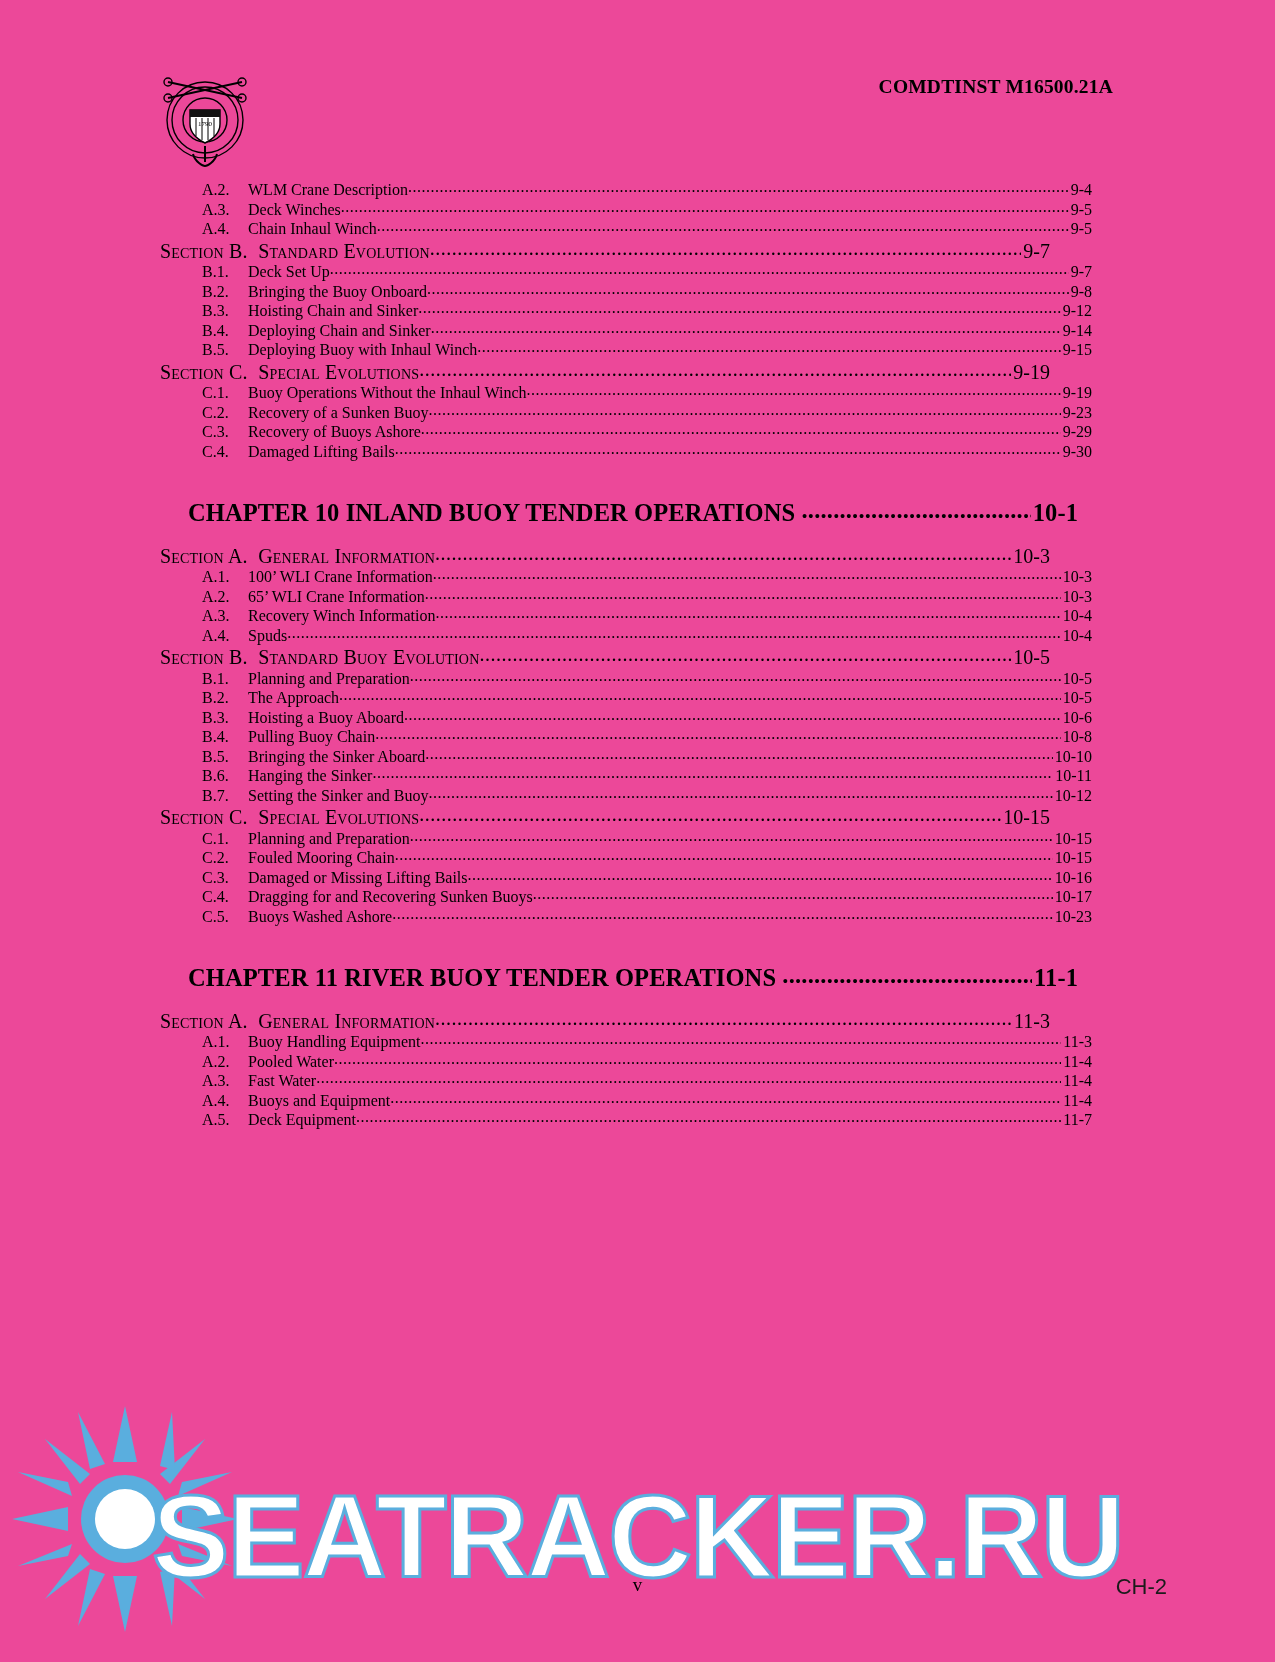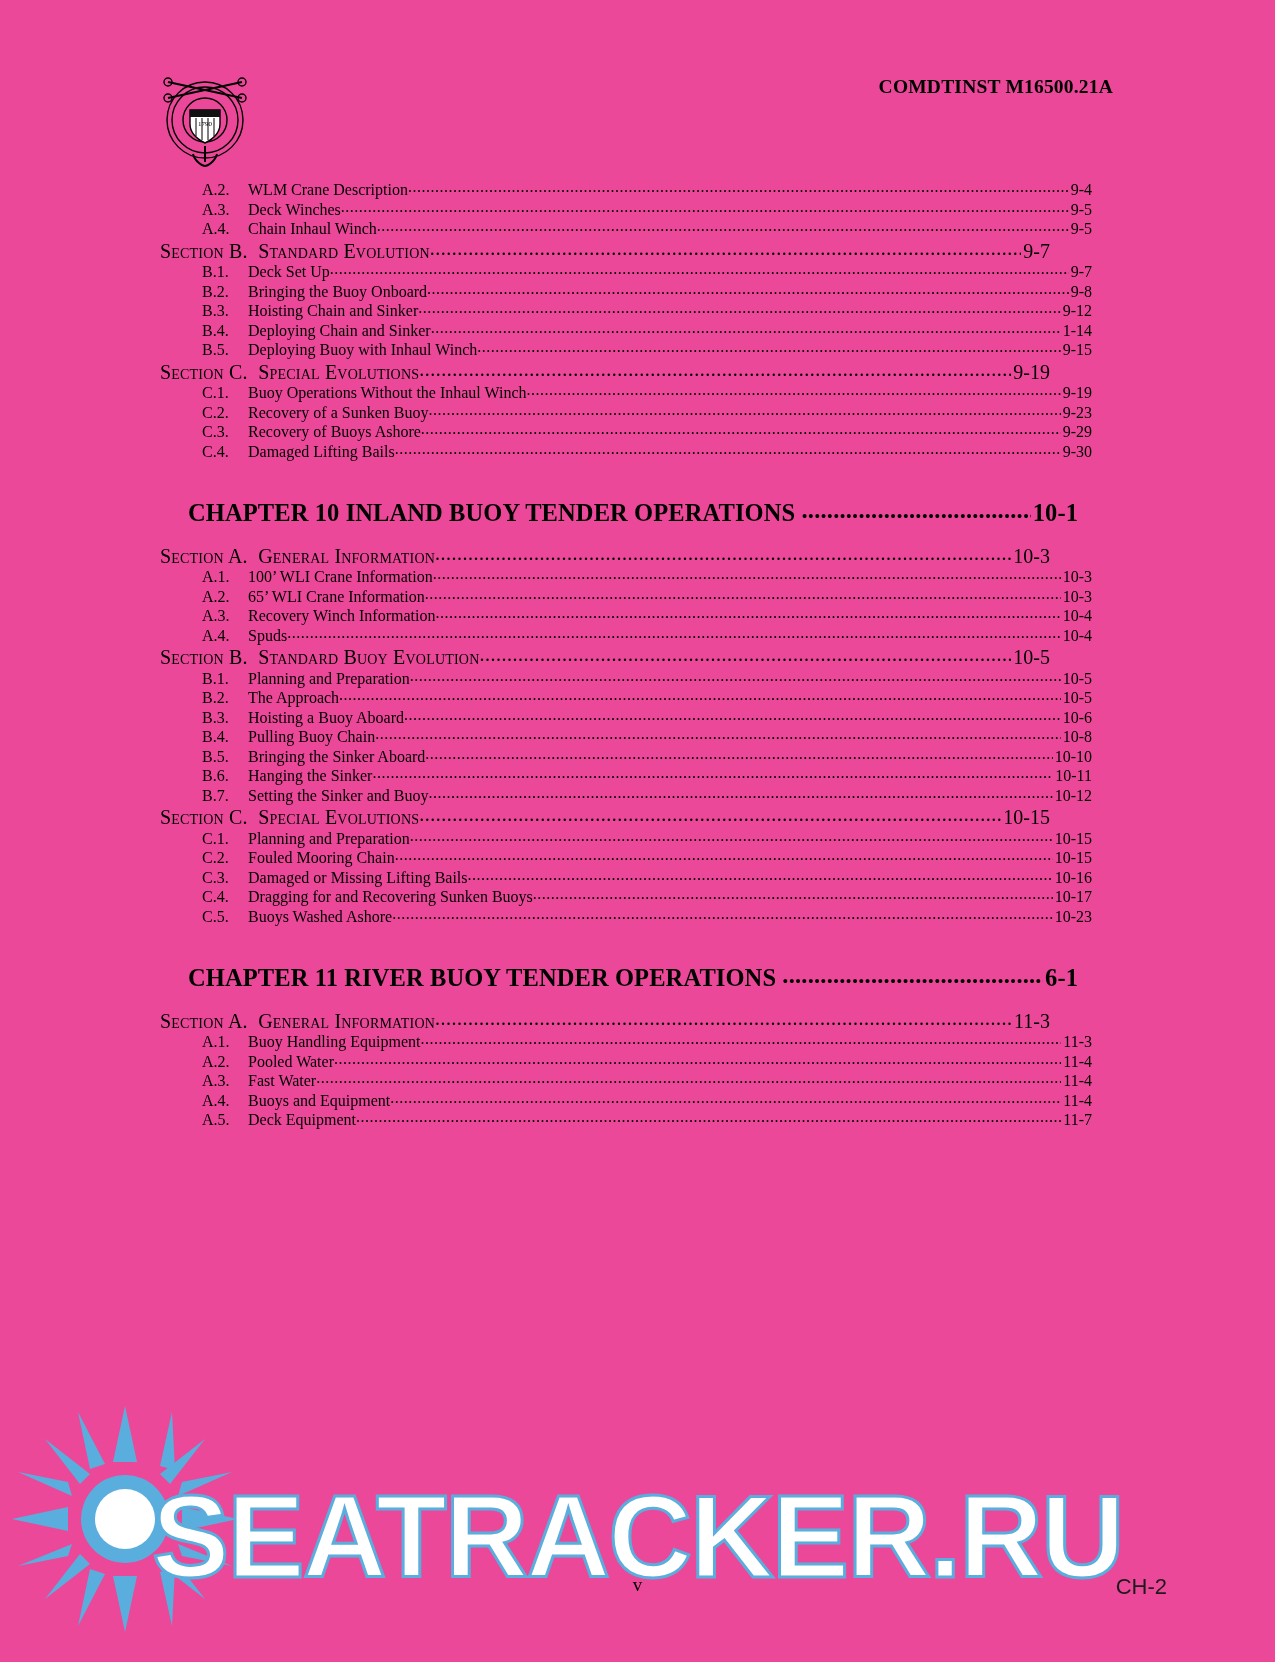--- a/index.html
+++ b/index.html
@@ -245,21 +245,21 @@
         <span class="pg">9-8</span>
       </div>
       <div class="row lvl-item">
         <span class="label"><span class="num">B.3.</span><span>Hoisting Chain and Sinker</span></span>
         <span class="dots"></span>
         <span class="pg">9-12</span>
       </div>
       <div class="row lvl-item">
         <span class="label"><span class="num">B.4.</span><span>Deploying Chain and Sinker</span></span>
         <span class="dots"></span>
-        <span class="pg">1-14</span>
+        <span class="pg">9-14</span>
       </div>
       <div class="row lvl-item">
         <span class="label"><span class="num">B.5.</span><span>Deploying Buoy with Inhaul Winch</span></span>
         <span class="dots"></span>
         <span class="pg">9-15</span>
       </div>
       <div class="row lvl-section">
         <span class="label"><span class="sec-num">Section C.&nbsp;&nbsp;</span><span>Special Evolutions</span></span>
         <span class="dots"></span>
         <span class="pg">9-19</span>
@@ -383,21 +383,21 @@
       </div>
       <div class="row lvl-item">
         <span class="label"><span class="num">C.5.</span><span>Buoys Washed Ashore</span></span>
         <span class="dots"></span>
         <span class="pg">10-23</span>
       </div>
       <div class="gap-chapter"></div>
       <div class="row lvl-chapter">
         <span class="label">CHAPTER 11 RIVER BUOY TENDER OPERATIONS&nbsp;</span>
         <span class="dots"></span>
-        <span class="pg">6-1</span>
+        <span class="pg">11-1</span>
       </div>
       <div class="gap-after-chapter"></div>
       <div class="row lvl-section">
         <span class="label"><span class="sec-num">Section A.&nbsp;&nbsp;</span><span>General Information</span></span>
         <span class="dots"></span>
         <span class="pg">11-3</span>
       </div>
       <div class="row lvl-item">
         <span class="label"><span class="num">A.1.</span><span>Buoy Handling Equipment</span></span>
         <span class="dots"></span>

